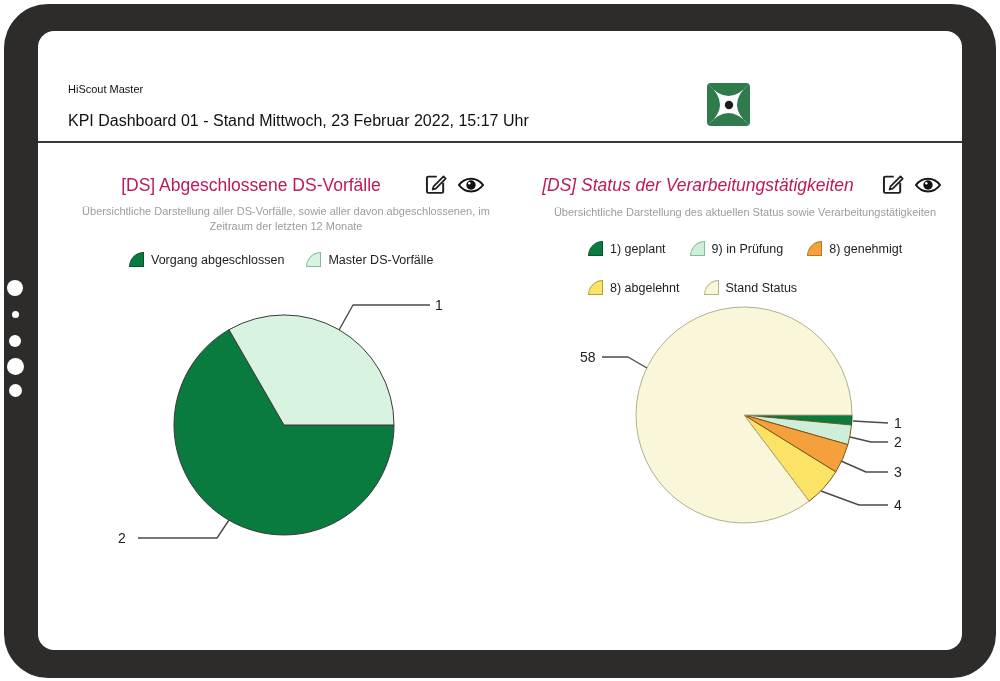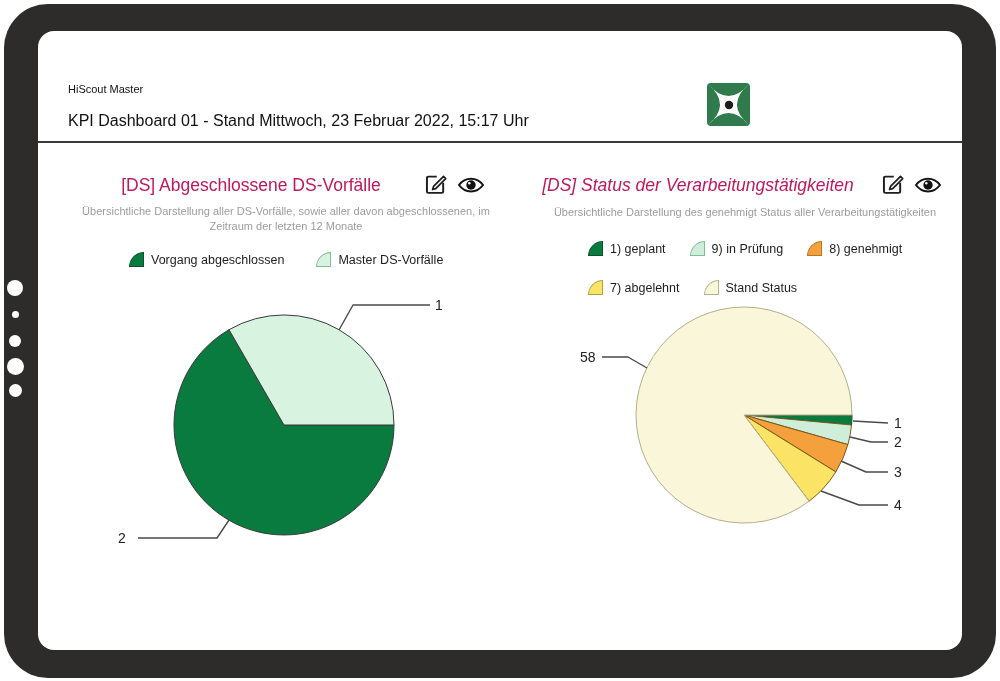--- a/index.html
+++ b/index.html
@@ -74,21 +74,21 @@
 <button class="abs icon-btn" style="left:456px;top:174px;width:30px;height:22px;">
   <svg width="30" height="22" viewBox="0 0 28 22">
     <path d="M2,11 C8,2.5 20,2.5 26,11 C20,19.5 8,19.5 2,11 Z" fill="#ffffff" stroke="#151515" stroke-width="2"></path>
     <circle cx="14" cy="11" r="4.7" fill="#111111"></circle>
     <circle cx="12.3" cy="9.2" r="1.2" fill="#ffffff"></circle>
   </svg>
 </button>
 
 <div class="abs chart-subtitle" style="left:61px;top:204px;width:450px;">Übersichtliche Darstellung aller DS-Vorfälle, sowie aller davon abgeschlossenen, im Zeitraum der letzten 12 Monate</div>
 
-<div class="abs legend" style="left:129px;top:252px;gap:32px;">
+<div class="abs legend" style="left:129px;top:252px;gap:22px;">
   <div class="legend-item">
     <span class="swatch" style="background: rgb(10, 123, 63); border-color: rgb(9, 82, 43);"></span>
     <span>Vorgang abgeschlossen</span>
   </div>
   <div class="legend-item">
     <span class="swatch" style="background: rgb(217, 243, 225); border-color: rgb(127, 191, 152);"></span>
     <span>Master DS-Vorfälle</span>
   </div>
 </div>
 
@@ -112,38 +112,38 @@
   </svg>
 </button>
 <button class="abs icon-btn" style="left:913px;top:174px;width:30px;height:22px;">
   <svg width="30" height="22" viewBox="0 0 28 22">
     <path d="M2,11 C8,2.5 20,2.5 26,11 C20,19.5 8,19.5 2,11 Z" fill="#ffffff" stroke="#151515" stroke-width="2"></path>
     <circle cx="14" cy="11" r="4.7" fill="#111111"></circle>
     <circle cx="12.3" cy="9.2" r="1.2" fill="#ffffff"></circle>
   </svg>
 </button>
 
-<div class="abs chart-subtitle" style="left:533px;top:205px;width:424px;">Übersichtliche Darstellung des genehmigt Status aller Verarbeitungstätigkeiten</div>
+<div class="abs chart-subtitle" style="left:533px;top:205px;width:424px;">Übersichtliche Darstellung des aktuellen Status sowie Verarbeitungstätigkeiten</div>
 
 <div class="abs legend" style="left:588px;top:241px;width:330px;flex-wrap:wrap;column-gap:14px;row-gap:5px;gap:24px;">
   <div class="legend-item">
     <span class="swatch" style="background: rgb(10, 123, 63); border-color: rgb(9, 82, 43);"></span>
     <span>1) geplant</span>
   </div>
   <div class="legend-item">
     <span class="swatch" style="background: rgb(207, 238, 218); border-color: rgb(127, 191, 152);"></span>
     <span>9) in Prüfung</span>
   </div>
   <div class="legend-item">
     <span class="swatch" style="background: rgb(244, 160, 60); border-color: rgb(185, 119, 34);"></span>
     <span>8) genehmigt</span>
   </div>
   <div class="legend-item">
     <span class="swatch" style="background: rgb(251, 227, 102); border-color: rgb(179, 162, 60);"></span>
-    <span>7) abgelehnt</span>
+    <span>8) abgelehnt</span>
   </div>
   <div class="legend-item">
     <span class="swatch" style="background: rgb(250, 246, 217); border-color: rgb(184, 178, 140);"></span>
     <span>Stand Status</span>
   </div>
 </div>
 
 <svg class="abs" style="left:560px;top:280px;" width="436" height="300" viewBox="0 0 436 300">
   <g>
       <path d="M184,135 L292.0,135.0 A108,108 0 0 1 291.5,145.0 Z" fill="#0a7b3f" stroke="#0a5a2e" stroke-width="1"></path>

